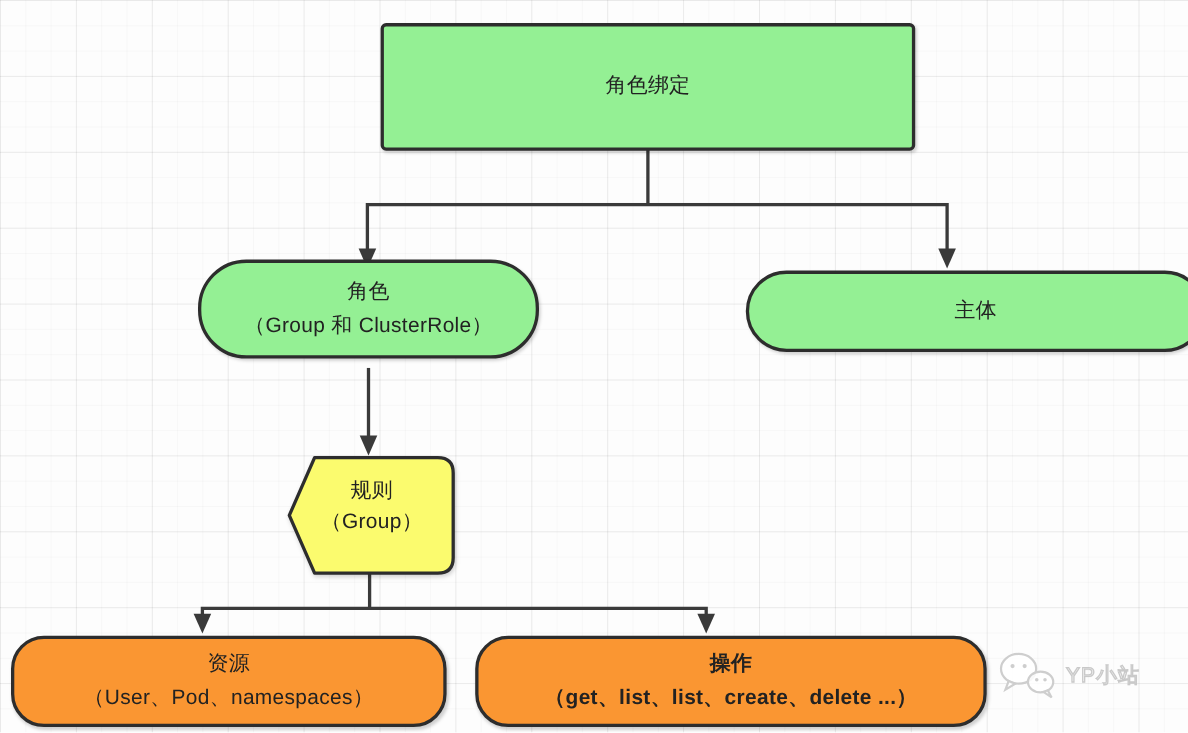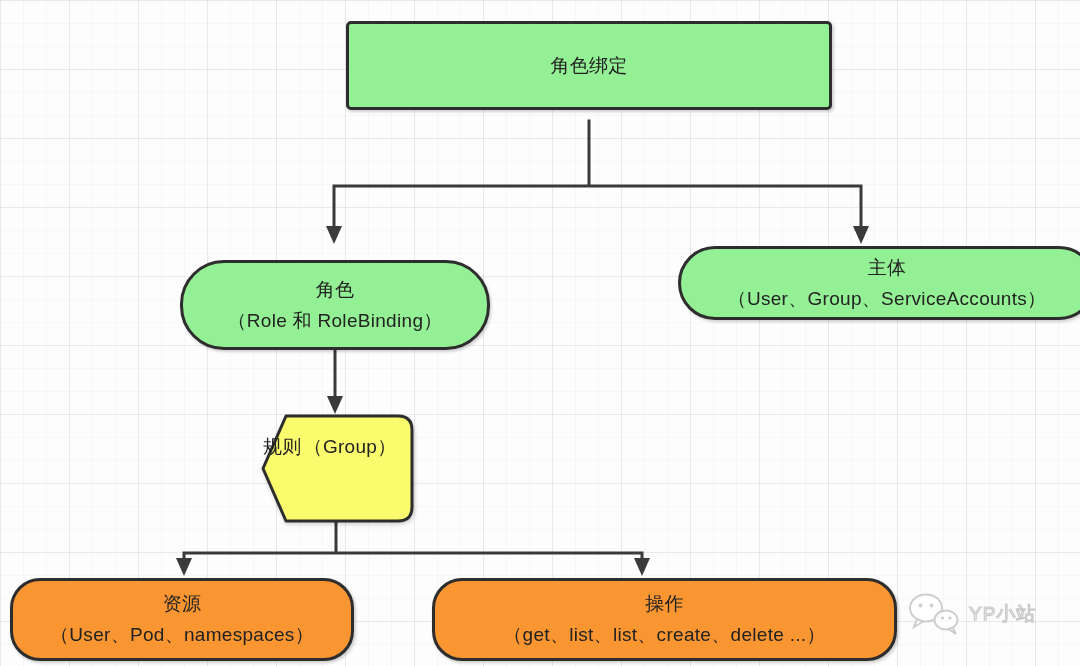--- a/index.html
+++ b/index.html
@@ -19,29 +19,29 @@
   }
   .node{
     position:absolute;box-sizing:border-box;
     border:3px solid #2d2d2d;
     display:flex;flex-direction:column;align-items:center;justify-content:center;
     gap:3px;text-align:center;color:#222;
     box-shadow:1.5px 2px 3px rgba(0,0,0,0.18);
     line-height:28px;font-size:19px;letter-spacing:0.3px;
   }
   .node .t,.node .s{white-space:nowrap;}
-  .n-rolebinding{left:346px;top:21px;width:486px;height:89px;border-radius:5px;}
-  .n-role{left:180px;top:260px;width:310px;height:90px;border-radius:44px;}
+  .n-rolebinding{left:346px;top:21px;width:486px;height:116px;border-radius:5px;}
+  .n-role{left:180px;top:236px;width:310px;height:90px;border-radius:44px;}
   .n-subject{left:678px;top:246px;width:418px;height:74px;border-radius:44px;}
-  .n-resource{left:10px;top:578px;width:344px;height:83px;border-radius:30px;}
+  .n-resource{left:10px;top:578px;width:396px;height:83px;border-radius:30px;}
   .n-operation{left:432px;top:578px;width:465px;height:83px;border-radius:30px;}
   .svg-layer{position:absolute;left:0;top:0;width:1080px;height:666px;}
   .rule-label{
     position:absolute;left:263px;top:434px;width:150px;
-    display:flex;flex-direction:row;align-items:center;gap:2px;
+    display:flex;flex-direction:column;align-items:center;gap:2px;
     text-align:center;color:#222;font-size:19px;line-height:26px;letter-spacing:0.3px;
   }
   .watermark{
     position:absolute;left:906px;top:590px;
     display:flex;align-items:center;gap:7px;opacity:0.95;
   }
   .watermark .wm-text{
     font-size:19px;letter-spacing:1px;
     color:rgba(255,255,255,0.78);
     -webkit-text-stroke:1.2px #c7c7c7;
@@ -75,39 +75,38 @@
 
     <path d="M286 416 L398 416 Q412 416 412 430 L412 507 Q412 521 398 521 L286 521 L263 468.5 Z" stroke-width="3" stroke-linejoin="round" style="filter:drop-shadow(1.5px 2px 2px rgba(0,0,0,0.18));" fill="#fbfb6e" stroke="#2d2d2d"></path>
   </svg>
 
   <div class="node n-rolebinding" style="background-color: rgb(148, 240, 148);">
     <div class="t">角色绑定</div>
   </div>
 
   <div class="node n-role" style="background-color: rgb(148, 240, 148);">
     <div class="t">角色</div>
-    <div class="s">（Role 和 RoleBinding）</div>
+    <div class="s">（Group 和 ClusterRole）</div>
   </div>
 
   <div class="node n-subject" style="background-color: rgb(148, 240, 148);">
     <div class="t">主体</div>
-    <div class="s">（User、Group、ServiceAccounts）</div>
   </div>
 
   <div class="rule-label">
     <div class="t">规则</div>
     <div class="s">（Group）</div>
   </div>
 
   <div class="node n-resource" style="background-color: rgb(250, 150, 50);">
     <div class="t">资源</div>
     <div class="s">（User、Pod、namespaces）</div>
   </div>
 
-  <div class="node n-operation" style="background-color: rgb(250, 150, 50);">
+  <div class="node n-operation" style="background-color: rgb(250, 150, 50); font-weight: bold;">
     <div class="t">操作</div>
     <div class="s">（get、list、list、create、delete ...）</div>
   </div>
 
   <div class="watermark">
     <svg width="56" height="48" viewBox="0 0 56 48">
       <g stroke="#cccccc" stroke-width="2" fill="rgba(255,255,255,0.85)">
         <ellipse cx="20" cy="18" rx="16" ry="13.5"></ellipse>
         <path d="M11 29 L8 37 L17 31.5 Z"></path>
         <ellipse cx="40" cy="30" rx="11.5" ry="9.5"></ellipse>

